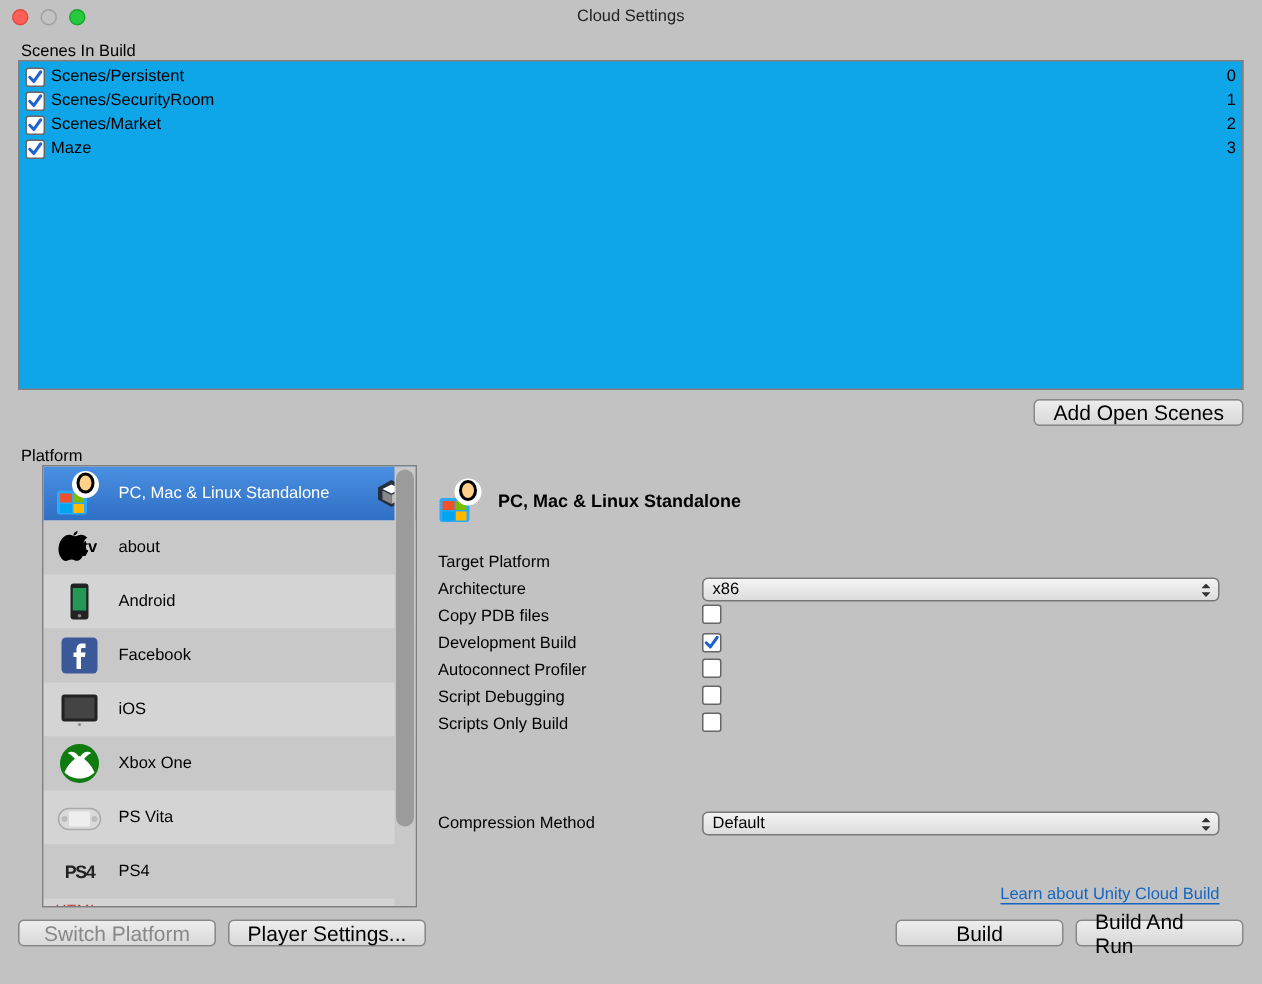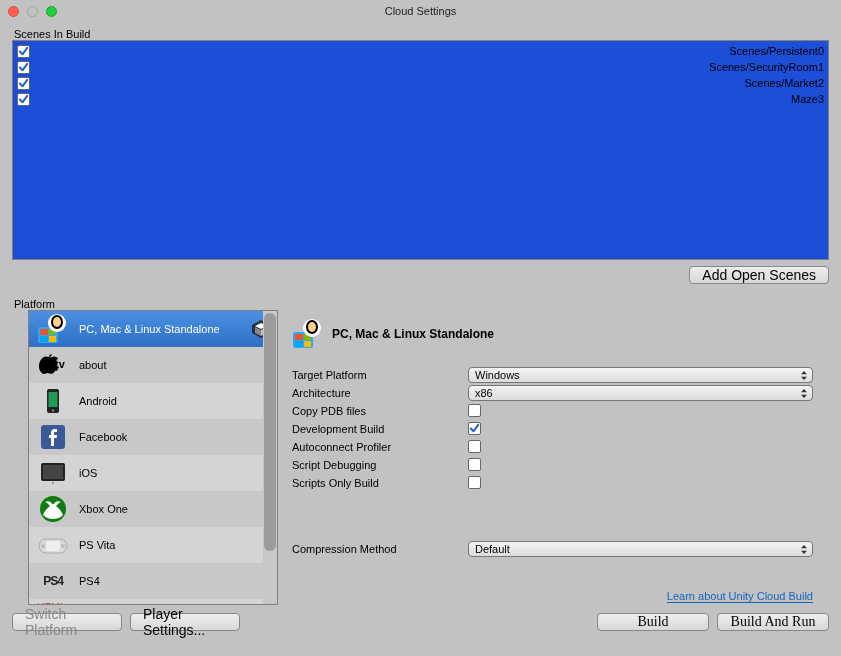--- a/index.html
+++ b/index.html
@@ -9,33 +9,33 @@
   .titlebar { height: 22px; display: flex; align-items: center; position: relative; background: #c2c2c2; }
   .traffic { display: flex; gap: 8px; padding-left: 8px; }
   .dot { width: 11px; height: 11px; border-radius: 50%; border: 0.5px solid rgba(0,0,0,.25); }
   .dot.red { background:#ff5f56; border-color:#e14940; }
   .dot.yellow { background:#c2c2c2; border-color:#a0a0a0; }
   .dot.green { background:#27c93f; border-color:#18a72c; }
   .title { position:absolute; left:0; right:0; text-align:center; font-size:11px; color:#222; pointer-events:none; }
 
   .section-header { font-weight:normal; font-size:11px; padding:6px 14px 0; color:#000; }
 
-  .scenes-box { margin: 0 12px; border:1px solid #808080; background:#1d4ed8; height: 220px; padding:2px 4px;text-align:right; }
+  .scenes-box { margin: 0 12px; border:1px solid #808080; background:#0ea5e9; height: 220px; padding:2px 4px; }
   .scene-row { display:flex; align-items:center; height:16px; font-size:11px; color:#000; }
   .scene-row .chk { width:13px; height:13px; margin-right:4px; background:#fff; border:1px solid #666; border-radius:2px; display:flex;align-items:center;justify-content:center; }
   .scene-row .chk svg { width:11px; height:11px; }
   .scene-row .name { flex:1; }
   .scene-row .idx { color:#000; }
 
   .add-scenes-row { display:flex; justify-content:flex-end; padding: 6px 12px 8px; }
 
   .btn { background: linear-gradient(#ededed,#d8d8d8); border:1px solid #888; border-radius:4px; height:18px; padding:0 12px; font-size:14px; display:inline-flex; align-items:center; justify-content:center; cursor:pointer; }
   .btn.disabled { color:#888; }
-  .btn.wide { width:110px; }
-  .btn.wider { width:112px;font-family:Liberation Serif, serif; }
+  .btn.wide { width:132px; }
+  .btn.wider { width:112px; }
 
   .lower { display:flex; padding: 0 28px; gap: 14px; }
   .platform-col { width: 250px; }
   .details-col { flex:1; position:relative; }
 
   .platform-list { border:1px solid #808080; background:#c8c8c8; height: 295px; overflow:hidden; position:relative; }
   .plat { display:flex; align-items:center; height:36px; padding:0 8px; gap:10px; font-size:11px; position:relative; }
   .plat:nth-child(odd){ background:#d4d4d4; }
   .plat:nth-child(even){ background:#c8c8c8; }
   .plat.selected { background: linear-gradient(#4a90e2,#2f6fc4); color:#fff; }
@@ -255,25 +255,20 @@
           <ellipse cx="20" cy="9" rx="6" ry="7" fill="#000"></ellipse>
           <ellipse cx="20" cy="9" rx="4" ry="5" fill="#ffd08a"></ellipse>
         </svg>
       </span>
       <span class="title2">PC, Mac &amp; Linux Standalone</span>
     </div>
 
     <div class="form">
       <div class="form-row">
         <span class="lbl">Target Platform</span>
-        <span class="ctl">
-            <span class="select">
-              <span>Windows</span>
-            </span>
-          </span>
       </div>
       <div class="form-row">
         <span class="lbl">Architecture</span>
         <span class="ctl">
             <span class="select">
               <span>x86</span>
             </span>
           </span>
       </div>
       <div class="form-row">

